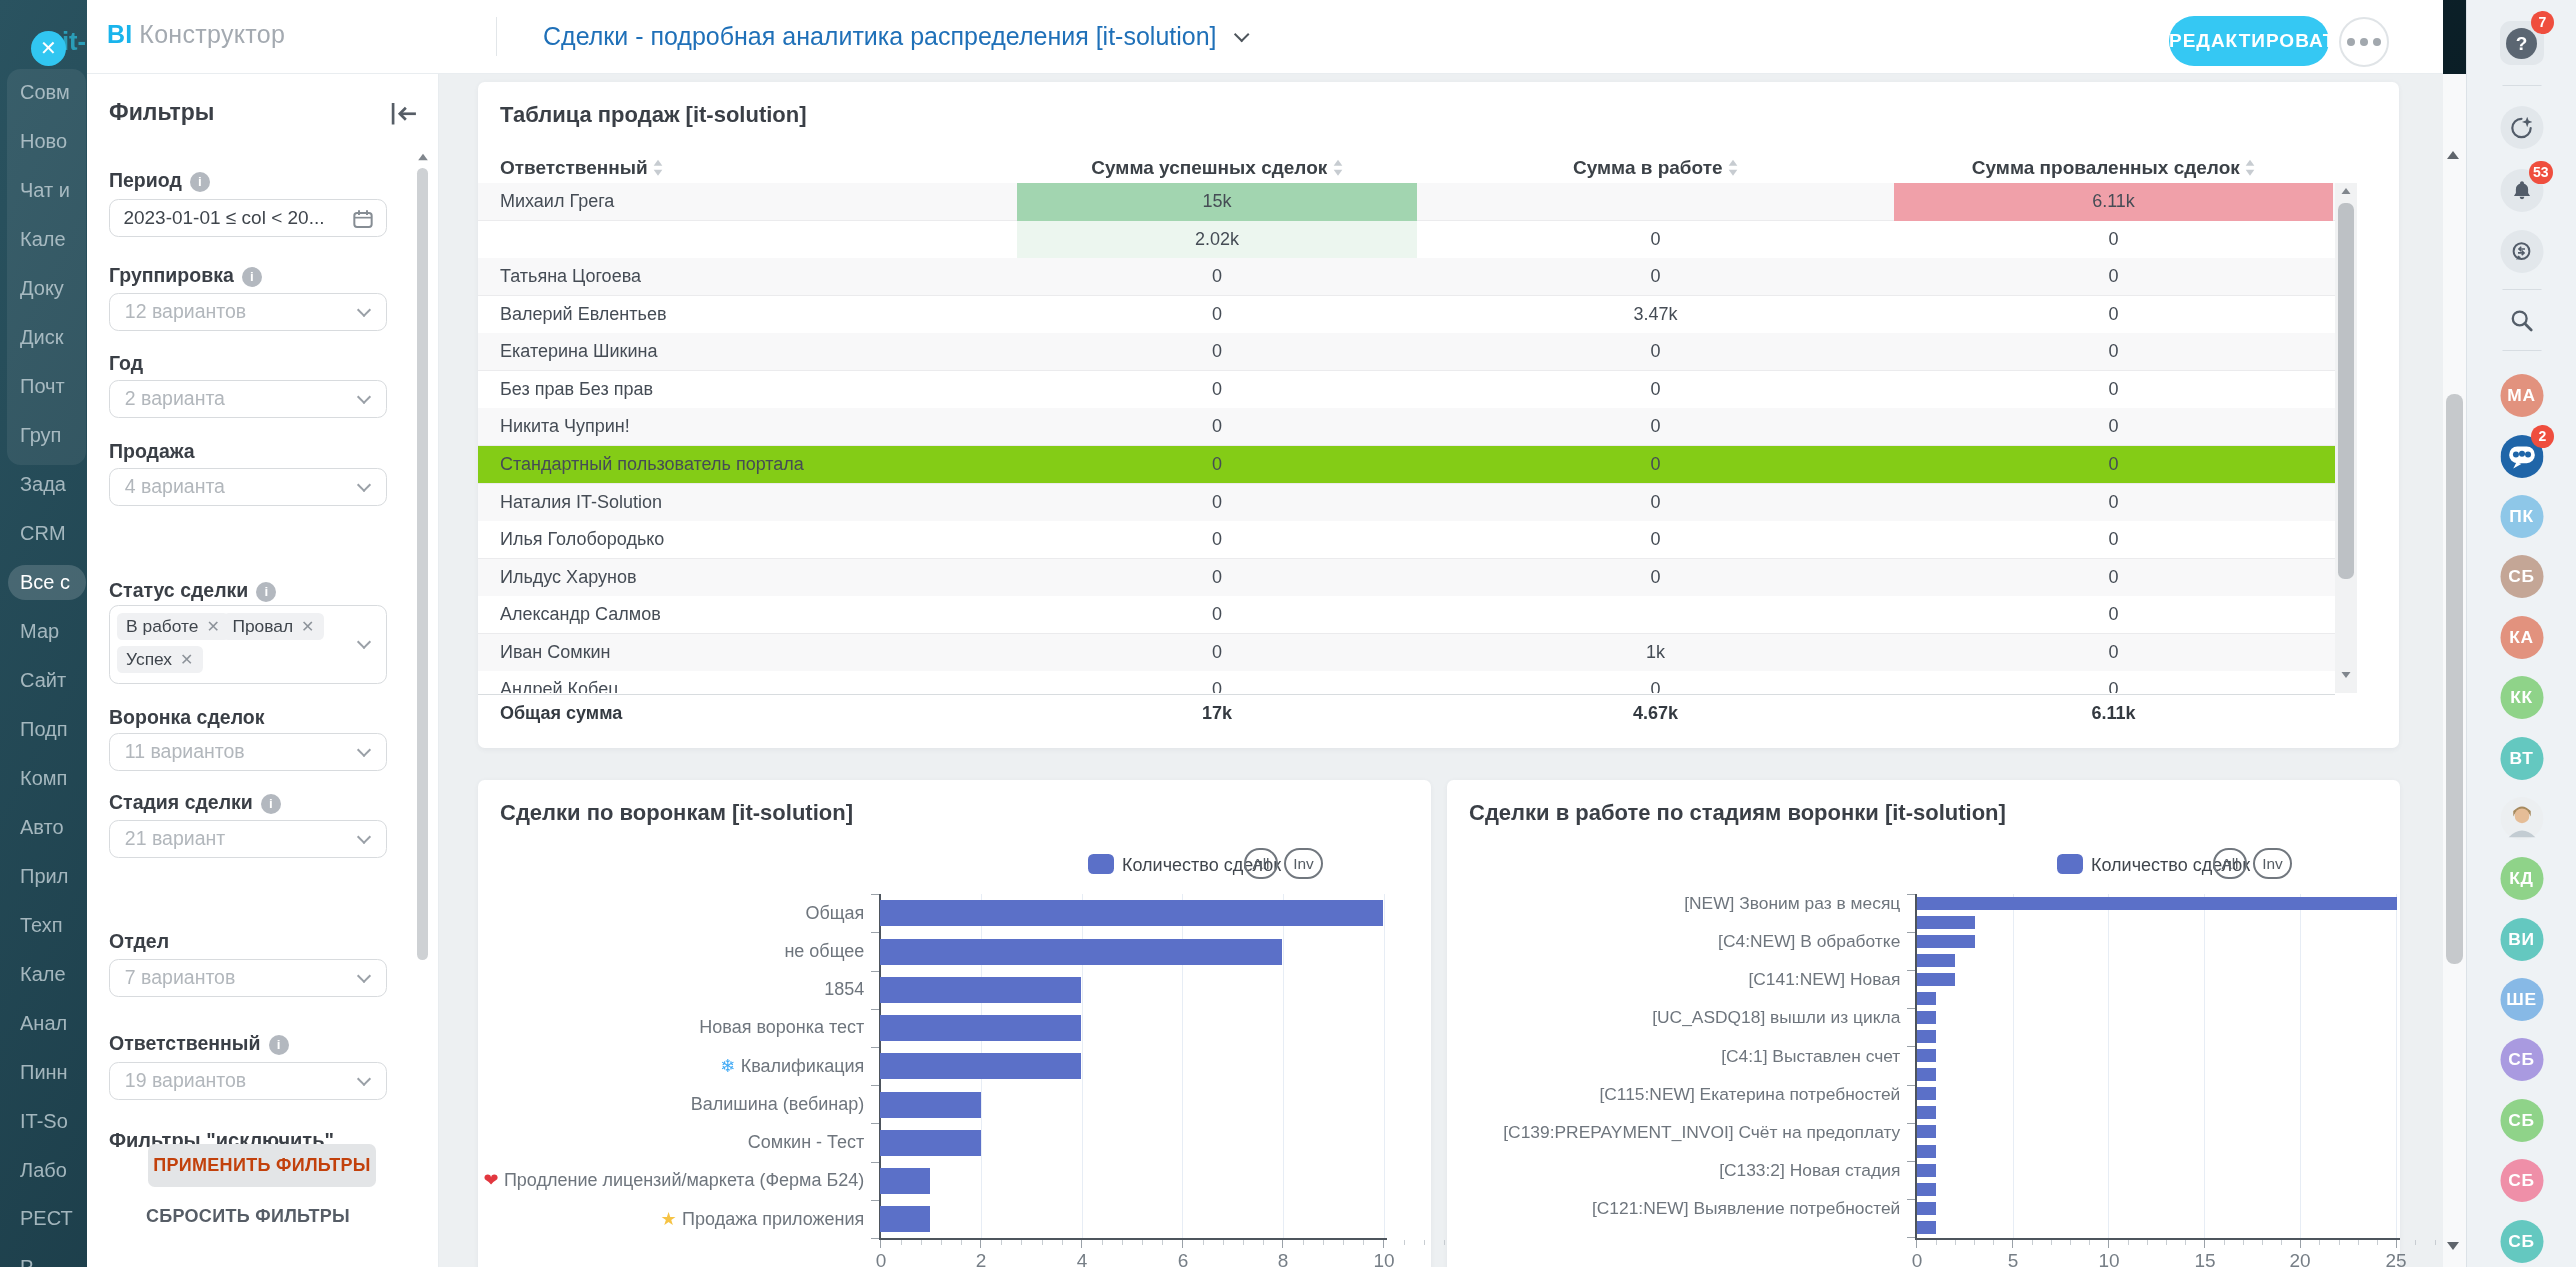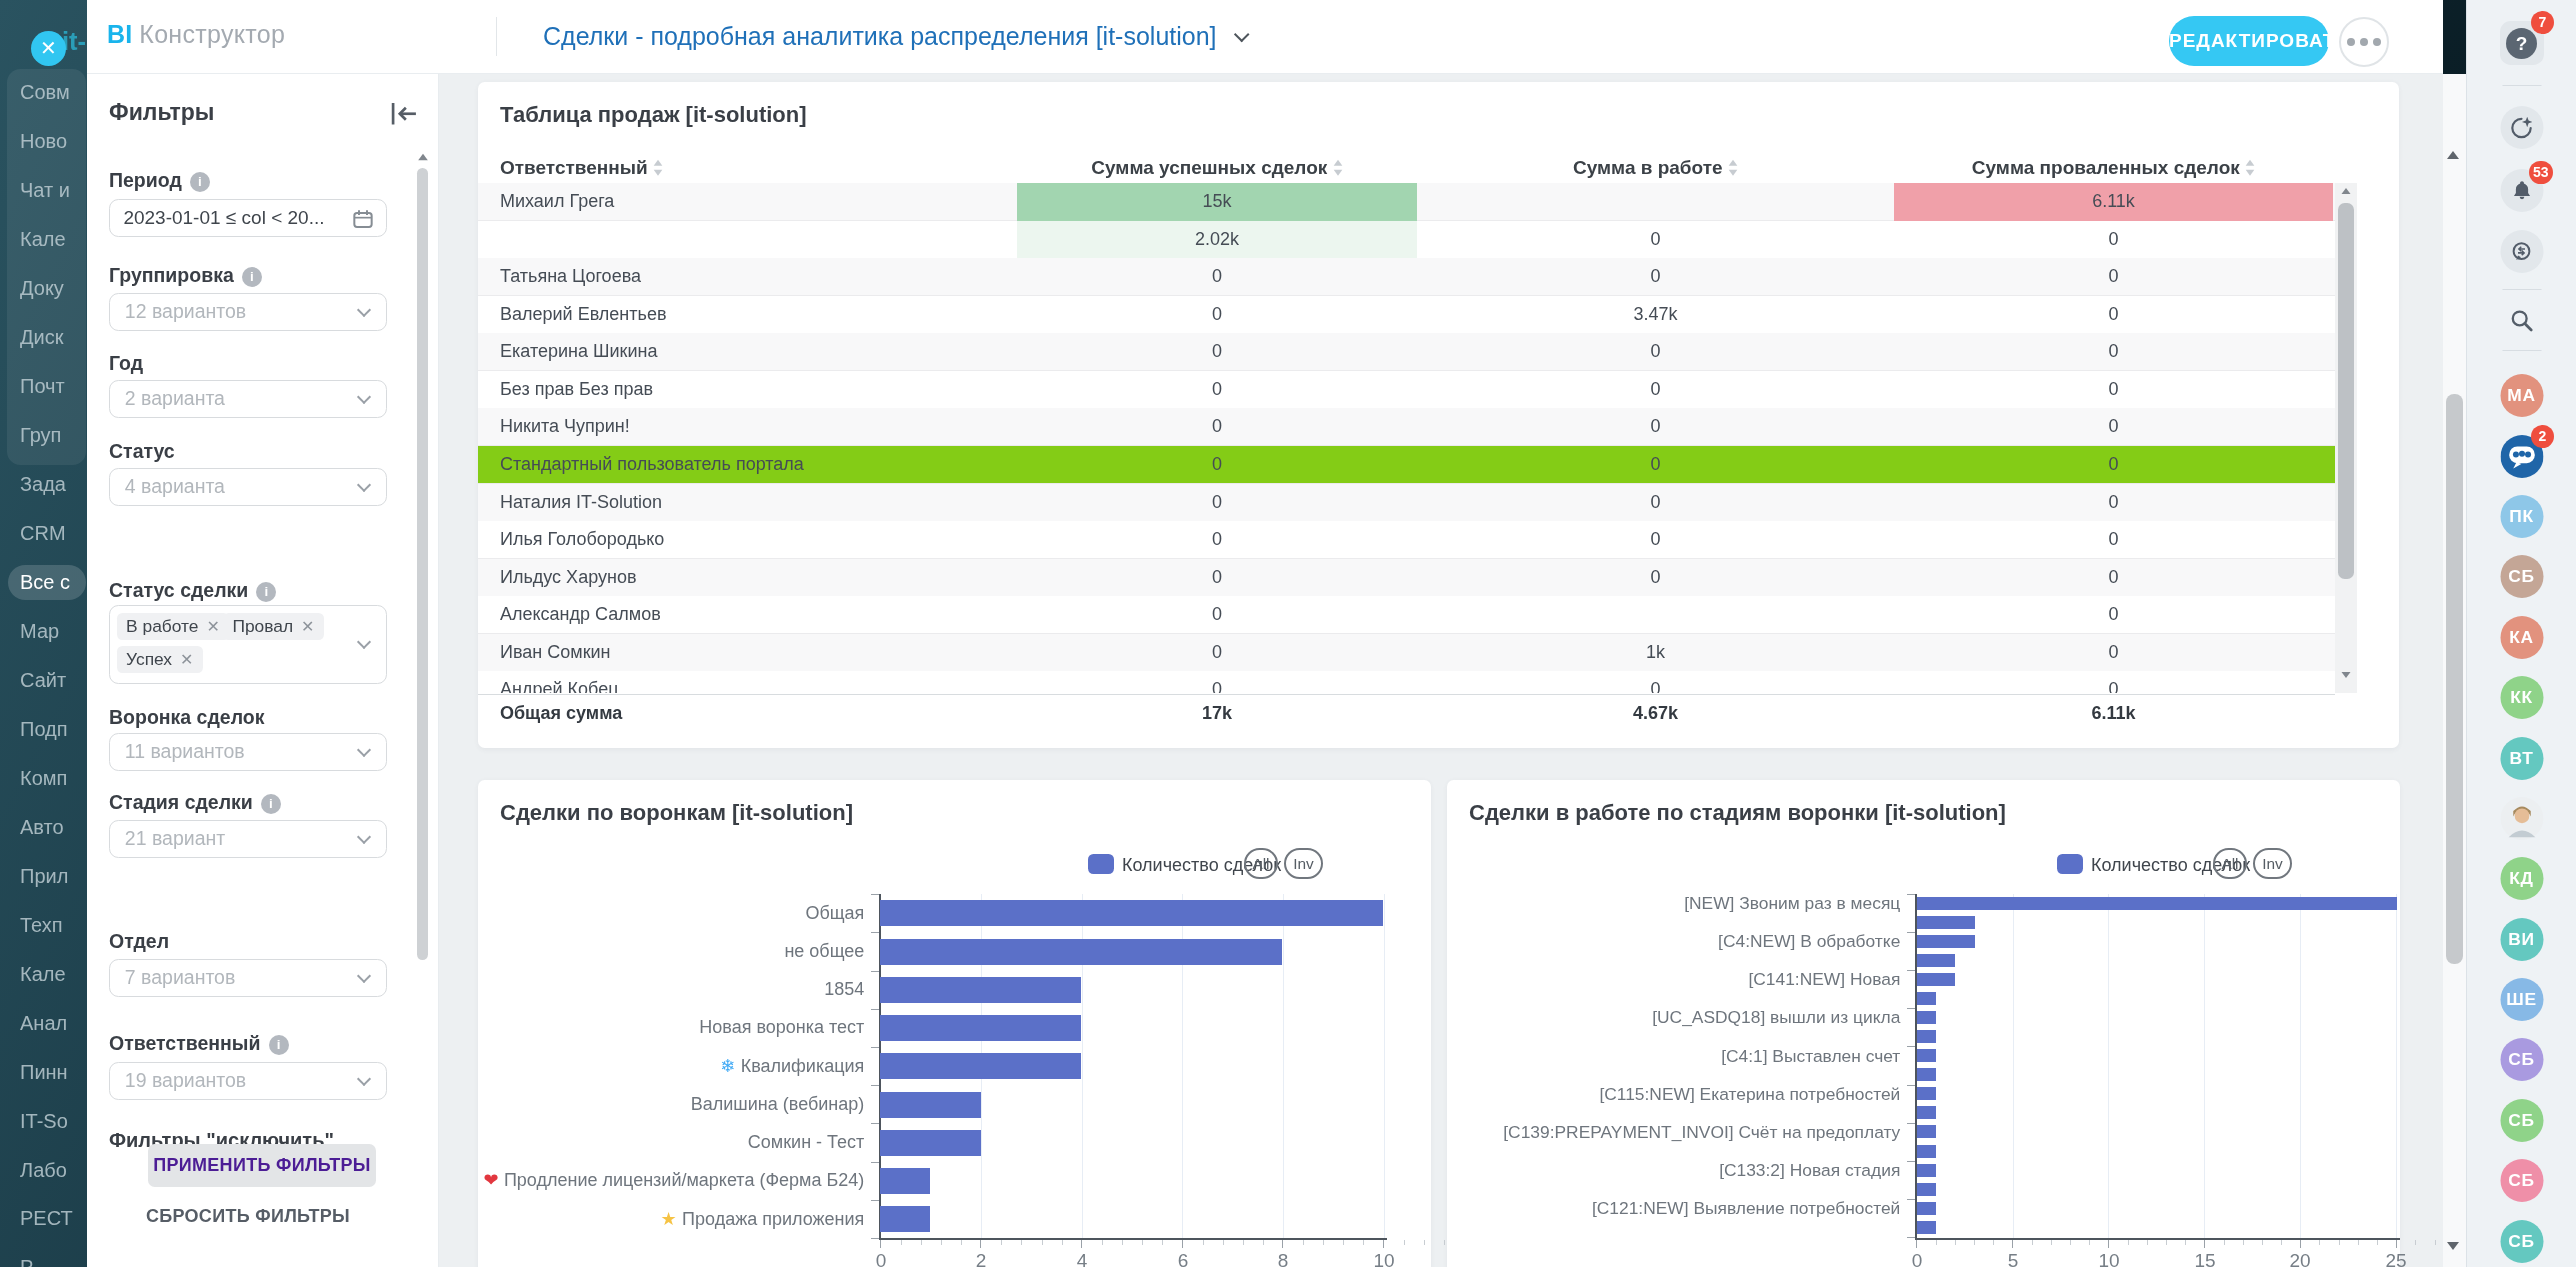--- a/index.html
+++ b/index.html
@@ -51,21 +51,21 @@
     background:#fff; z-index:4; cursor:pointer;}
   .f-box .ph { position:absolute; left:14.8px; top:0; font-size:19.5px; color:#b2b7bc; line-height:35px;}
   .f-box .val { position:absolute; left:13.4px; top:0; font-size:19px; color:#3f454c; line-height:35px; white-space:nowrap;}
   .chev { position:absolute; right:17.4px; top:10.7px; width:10px; height:10px; border-right:2px solid #9aa0a7;
     border-bottom:2px solid #9aa0a7; transform:rotate(45deg); }
   .chip { position:absolute; height:27px; background:#f0f1f3; border-radius:5.4px; font-size:17.4px;
     color:#3f454c; line-height:27px; padding:0 9.4px; white-space:nowrap;}
   .chip .x { color:#8d939a; margin-left:8px; font-size:16px;}
   #exclude-label { left:109px; top:1129px; font-size:20px; font-weight:600; color:#3a3f46; z-index:3;}
   #apply-btn { left:148px; top:1144px; width:228px; height:43px; background:#e3e5e7; border-radius:6.7px;
-    text-align:center; line-height:43px; font-size:18px; font-weight:bold; color:#4c1d95;
+    text-align:center; line-height:43px; font-size:18px; font-weight:bold; color:#c2410c;
     letter-spacing:0.3px; z-index:4; cursor:pointer;}
   #reset-btn { left:109px; top:1206px; width:278px; text-align:center; font-size:18px; font-weight:bold;
     color:#565d66; letter-spacing:0.3px; z-index:4; cursor:pointer;}
   #fp-thumb { left:417px; top:168px; width:10.7px; height:792px; background:#ced1d4; border-radius:5.4px; z-index:4;}
   .tri-up { width:0; height:0; border-left:6.7px solid transparent; border-right:6.7px solid transparent;
     border-bottom:8px solid #80868d; }
   .tri-down { width:0; height:0; border-left:6.7px solid transparent; border-right:6.7px solid transparent;
     border-top:8px solid #80868d; }
   #fp-up { left:417px; top:153px; z-index:4; transform:scale(0.8);}
 
@@ -196,21 +196,21 @@
       <div class="abs f-label" style="top: 264px;">Группировка<i class="f-info">i</i></div>
       <div class="abs f-box" style="top: 293px;">
         <div class="ph">12 вариантов</div>
         <div class="chev"></div>
       </div>
       <div class="abs f-label" style="top: 352px;">Год</div>
       <div class="abs f-box" style="top: 380px;">
         <div class="ph">2 варианта</div>
         <div class="chev"></div>
       </div>
-      <div class="abs f-label" style="top: 440px;">Статус</div>
+      <div class="abs f-label" style="top: 440px;">Продажа</div>
       <div class="abs f-box" style="top: 468px;">
         <div class="ph">4 варианта</div>
         <div class="chev"></div>
       </div>
       <div class="abs f-label" style="top: 579px;">Статус сделки<i class="f-info">i</i></div>
       <div class="abs f-box" style="top: 605px; height: 79px;">
         <div class="chip" style="left: 6.7px; top: 6.7px;">В работе<span class="x">✕</span></div>
         <div class="chip" style="left: 113px; top: 6.7px;">Провал<span class="x">✕</span></div>
         <div class="chip" style="left: 6.7px; top: 40px;">Успех<span class="x">✕</span></div>
         <div class="chev" style="top: 31px;"></div>

